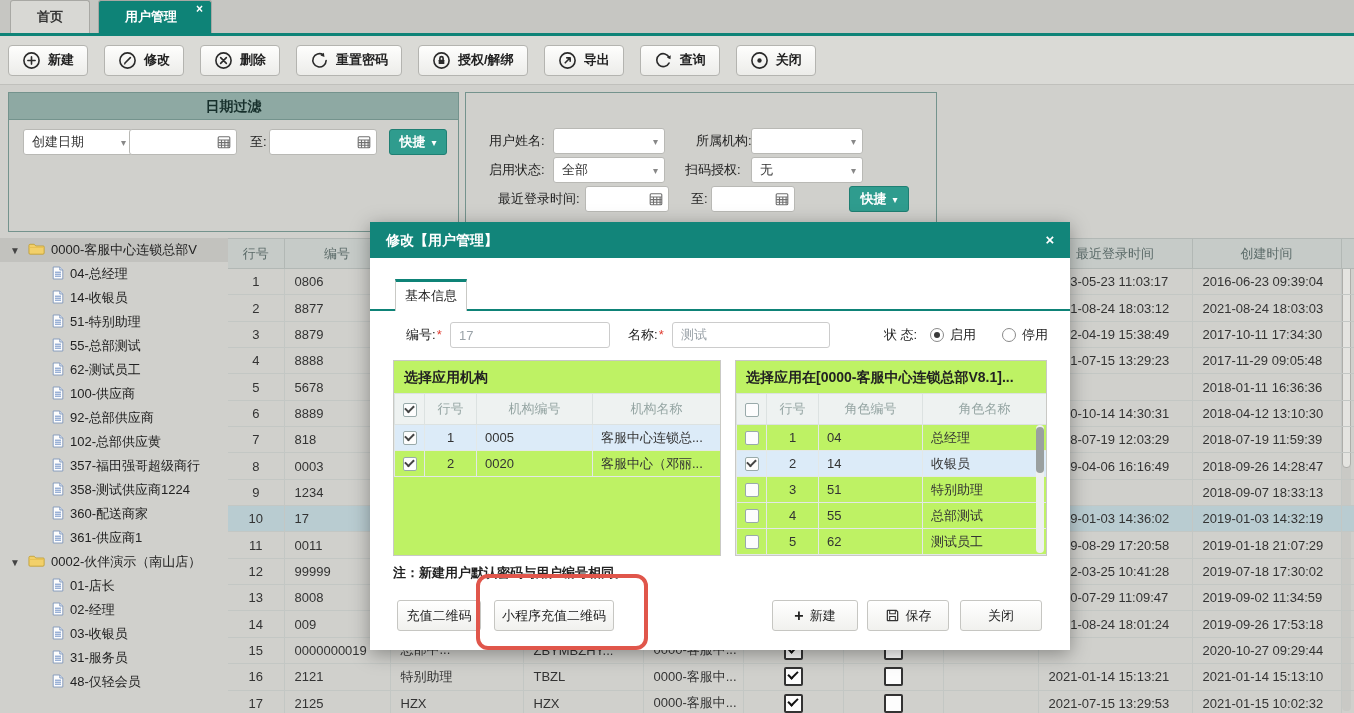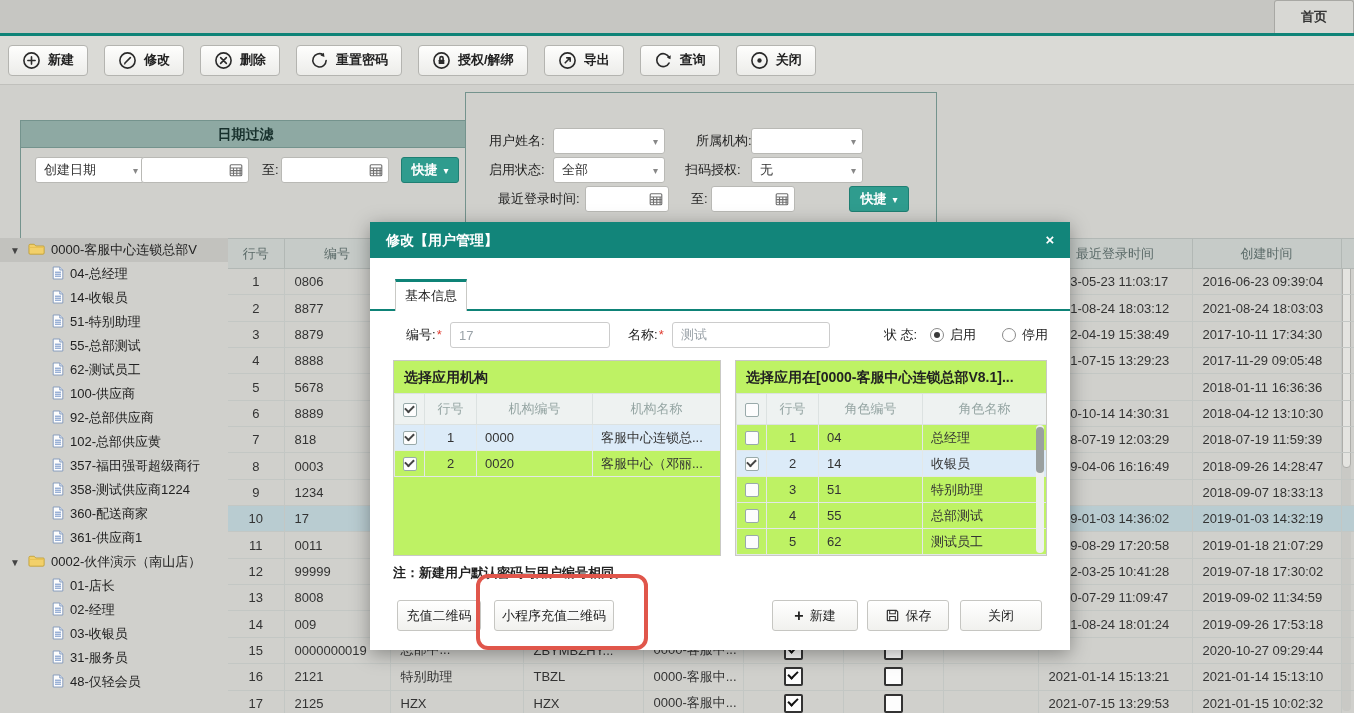--- a/index.html
+++ b/index.html
@@ -1,34 +1,34 @@
 <!DOCTYPE html>
 <html><head>
 <meta charset="utf-8">
 <style>
   html,body{margin:0;padding:0;}
   body{background:#d0d0cc;font-family:"Liberation Sans","DejaVu Sans",sans-serif;}
   .screen{position:relative;width:1354px;height:713px;background:#d0d0cc;overflow:hidden;}
 
   
-  .tabbar{position:absolute;top:0;left:0;right:0;height:33px;background:#c6c6c2;border-bottom:3px solid #0e8377;display:flex;align-items:flex-end;padding-left:10px;gap:8px;flex-direction:column;}
+  .tabbar{position:absolute;top:0;left:0;right:0;height:33px;background:#c6c6c2;border-bottom:3px solid #0e8377;display:flex;align-items:flex-end;padding-left:10px;gap:8px;}
   .tab{height:32px;line-height:32px;padding:0 26px;background:#d8d8d4;border:1px solid #a8a8a4;border-bottom:none;border-radius:3px 3px 0 0;font-size:13px;font-weight:bold;color:#333;cursor:pointer;}
   .tab.active{background:#0e8377;color:#fff;position:relative;padding-right:34px;}
   .tab-close{position:absolute;top:1px;right:8px;font-size:12px;line-height:14px;color:#fff;}
 
   
   .toolbar{position:absolute;top:36px;left:0;right:0;height:48px;background:#dadad6;border-bottom:1px solid #c0c0bc;display:flex;align-items:center;gap:16px;padding-left:8px;}
   .tb-btn{display:inline-flex;align-items:center;gap:7px;height:31px;padding:0 13px;background:linear-gradient(#fefefd,#ecece9);border:1px solid #b4b4b0;border-radius:4px;font-size:13px;font-weight:600;color:#222;cursor:pointer;font-family:inherit;}
   .tb-icon{display:inline-block;width:19px;height:19px;}
   .tb-icon svg{width:19px;height:19px;display:block;}
   .tb-icon .s{fill:none;stroke:#2b2b2b;stroke-width:1.7;stroke-linecap:round;stroke-linejoin:round;}
 
   
   .fpanel{position:absolute;top:92px;border:1px solid #74938d;background:#d0d0cc;}
-  #date-panel{left:20px;width:449px;height:138px;margin-top:28px;}
+  #date-panel{left:8px;width:449px;height:138px;}
   #user-panel{left:465px;width:470px;height:138px;}
   .phead{height:26px;line-height:26px;text-align:center;background:#8ea9a3;color:#17302c;font-weight:bold;font-size:14px;border-bottom:1px solid #74938d;}
   .lbl{position:absolute;font-size:13px;color:#222;line-height:26px;white-space:nowrap;}
   .sel,.dinput{position:absolute;height:26px;background:#fff;border:1px solid #b9b9b5;border-radius:3px;font-size:13px;color:#333;line-height:24px;padding:0 20px 0 8px;box-sizing:border-box;cursor:pointer;}
   .sel .caret{position:absolute;right:6px;top:1px;color:#888;font-size:10px;}
   .dinput svg{position:absolute;right:5px;top:5px;width:14px;height:14px;}
   .cs{fill:none;stroke:#707070;stroke-width:1.1;}
   .quick{position:absolute;height:26px;background:#2f9c8e;border:1px solid #1f7f73;border-radius:3px;color:#fff;font-size:13px;font-weight:bold;display:flex;align-items:center;justify-content:center;gap:6px;cursor:pointer;font-family:inherit;}
   .quick .caret{font-size:10px;}
 
@@ -686,21 +686,21 @@
                 <th><span class="cb small checked"></span></th>
                 <th>行号</th>
                 <th>机构编号</th>
                 <th>机构名称</th>
               </tr>
             </thead>
             <tbody>
               <tr class="selected">
                 <td class="center"><span class="cb small checked"></span></td>
                 <td class="center">1</td>
-                <td>0000</td>
+                <td>0005</td>
                 <td>客服中心连锁总...</td>
               </tr>
               <tr>
                 <td class="center"><span class="cb small checked"></span></td>
                 <td class="center">2</td>
                 <td>0020</td>
                 <td>客服中心（邓丽...</td>
               </tr>
             </tbody>
           </table>

